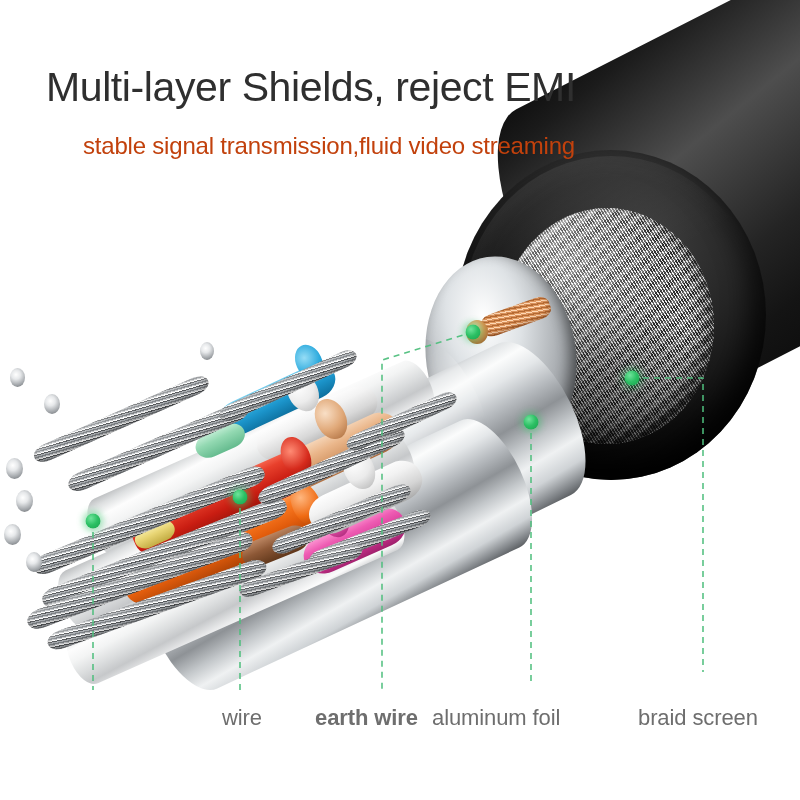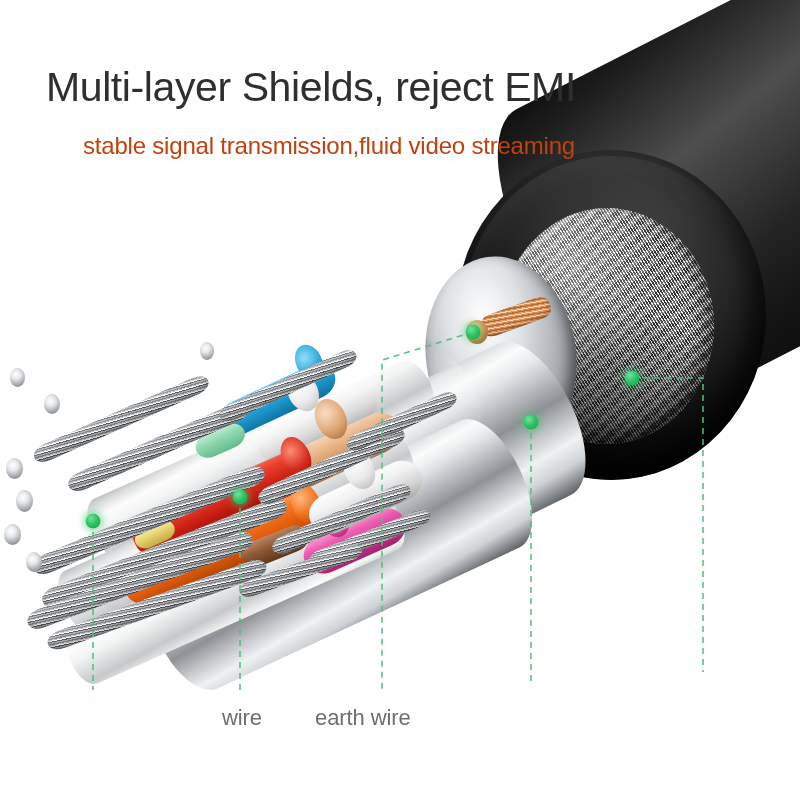--- a/index.html
+++ b/index.html
@@ -270,15 +270,17 @@
   <div class="dot" style="left:93px;  top:521px;"></div>
   <div class="dot" style="left:240px; top:497px;"></div>
   <div class="dot" style="left:473px; top:332px;"></div>
   <div class="dot" style="left:531px; top:422px;"></div>
   <div class="dot" style="left:632px; top:378px;"></div>
 
   <div class="title">Multi-layer Shields, reject EMI</div>
   <div class="subtitle">stable signal transmission,fluid video streaming</div>
 
   <div class="label" style="left:222px;">wire</div>
-  <div class="label" style="left:315px;">earth wire</div>
+  <div class="label" style="left:315px;font-weight:bold;">earth wire</div>
+  <div class="label" style="left:432px;">aluminum foil</div>
+  <div class="label" style="left:638px;">braid screen</div>
 
 </div>
 
 </body></html>

